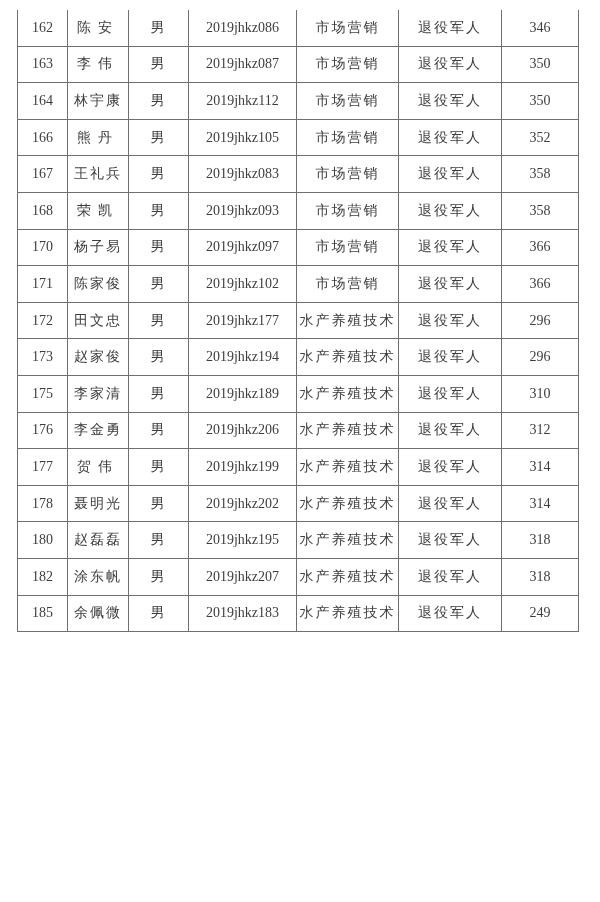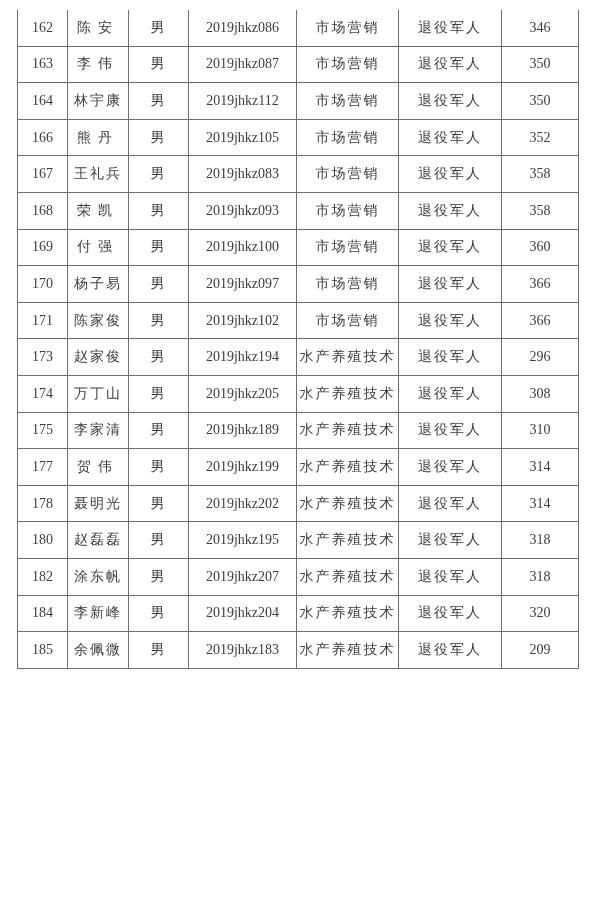--- a/index.html
+++ b/index.html
@@ -96,74 +96,74 @@
         <tr>
           <td>168</td>
           <td class="cjk sp2">荣凯</td>
           <td class="cjk">男</td>
           <td>2019jhkz093</td>
           <td class="cjk">市场营销</td>
           <td class="cjk">退役军人</td>
           <td>358</td>
         </tr>
         <tr>
-          <td>169</td>
-          <td class="cjk sp2">付强</td>
-          <td class="cjk">男</td>
-          <td>2019jhkz100</td>
-          <td class="cjk">市场营销</td>
-          <td class="cjk">退役军人</td>
-          <td>360</td>
-        </tr>
-        <tr>
           <td>170</td>
           <td class="cjk">杨子易</td>
           <td class="cjk">男</td>
           <td>2019jhkz097</td>
           <td class="cjk">市场营销</td>
           <td class="cjk">退役军人</td>
           <td>366</td>
         </tr>
         <tr>
           <td>171</td>
           <td class="cjk">陈家俊</td>
           <td class="cjk">男</td>
           <td>2019jhkz102</td>
           <td class="cjk">市场营销</td>
           <td class="cjk">退役军人</td>
           <td>366</td>
         </tr>
         <tr>
+          <td>172</td>
+          <td class="cjk">田文忠</td>
+          <td class="cjk">男</td>
+          <td>2019jhkz177</td>
+          <td class="cjk">水产养殖技术</td>
+          <td class="cjk">退役军人</td>
+          <td>296</td>
+        </tr>
+        <tr>
           <td>173</td>
           <td class="cjk">赵家俊</td>
           <td class="cjk">男</td>
           <td>2019jhkz194</td>
           <td class="cjk">水产养殖技术</td>
           <td class="cjk">退役军人</td>
           <td>296</td>
         </tr>
         <tr>
-          <td>174</td>
-          <td class="cjk">万丁山</td>
-          <td class="cjk">男</td>
-          <td>2019jhkz205</td>
-          <td class="cjk">水产养殖技术</td>
-          <td class="cjk">退役军人</td>
-          <td>308</td>
-        </tr>
-        <tr>
           <td>175</td>
           <td class="cjk">李家清</td>
           <td class="cjk">男</td>
           <td>2019jhkz189</td>
           <td class="cjk">水产养殖技术</td>
           <td class="cjk">退役军人</td>
           <td>310</td>
         </tr>
         <tr>
+          <td>176</td>
+          <td class="cjk">李金勇</td>
+          <td class="cjk">男</td>
+          <td>2019jhkz206</td>
+          <td class="cjk">水产养殖技术</td>
+          <td class="cjk">退役军人</td>
+          <td>312</td>
+        </tr>
+        <tr>
           <td>177</td>
           <td class="cjk sp2">贺伟</td>
           <td class="cjk">男</td>
           <td>2019jhkz199</td>
           <td class="cjk">水产养殖技术</td>
           <td class="cjk">退役军人</td>
           <td>314</td>
         </tr>
         <tr>
           <td>178</td>
@@ -186,32 +186,23 @@
         <tr>
           <td>182</td>
           <td class="cjk">涂东帆</td>
           <td class="cjk">男</td>
           <td>2019jhkz207</td>
           <td class="cjk">水产养殖技术</td>
           <td class="cjk">退役军人</td>
           <td>318</td>
         </tr>
         <tr>
-          <td>184</td>
-          <td class="cjk">李新峰</td>
-          <td class="cjk">男</td>
-          <td>2019jhkz204</td>
-          <td class="cjk">水产养殖技术</td>
-          <td class="cjk">退役军人</td>
-          <td>320</td>
-        </tr>
-        <tr>
           <td>185</td>
           <td class="cjk">余佩微</td>
           <td class="cjk">男</td>
           <td>2019jhkz183</td>
           <td class="cjk">水产养殖技术</td>
           <td class="cjk">退役军人</td>
-          <td>209</td>
+          <td>249</td>
         </tr>
       </tbody>
   </table>
 </div>
 
 </body></html>

